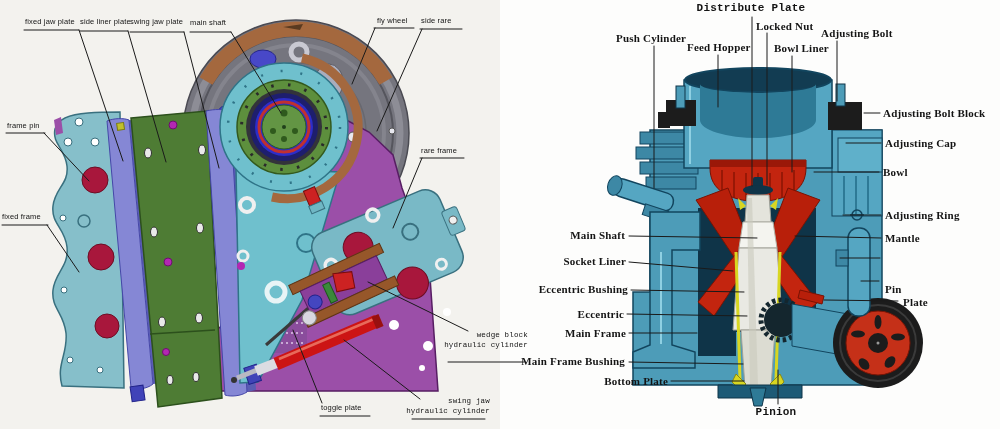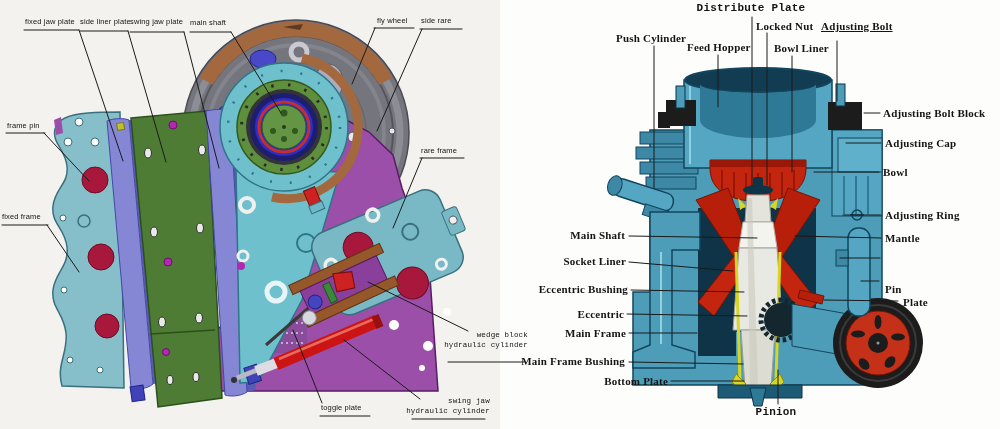--- a/index.html
+++ b/index.html
@@ -350,21 +350,21 @@
       <div class="lbl lbl-sans anchor-left" style="left: 2px; top: 212px;">fixed frame</div>
       <div class="lbl lbl-sans anchor-left" style="left: 421px; top: 146px;">rare frame</div>
       <div class="lbl lbl-sans anchor-center" style="left: 486px; top: 331px;">wedge block
 hydraulic cylinder</div>
       <div class="lbl lbl-sans anchor-left" style="left: 321px; top: 403px;">toggle plate</div>
       <div class="lbl lbl-sans anchor-center" style="left: 448px; top: 397px;">swing jaw
 hydraulic cylinder</div>
       <div class="lbl lbl-serif anchor-center" style="left: 751px; top: 2px;">Distribute Plate</div>
       <div class="lbl lbl-serif anchor-left" style="left: 756px; top: 20px;">Locked Nut</div>
       <div class="lbl lbl-serif anchor-left" style="left: 774px; top: 42px;">Bowl Liner</div>
-      <div class="lbl lbl-serif anchor-left" style="left: 821px; top: 20px; text-decoration: underline;">Adjusting Bolt</div>
+      <div class="lbl lbl-serif anchor-left" style="left: 821px; top: 27px;">Adjusting Bolt</div>
       <div class="lbl lbl-serif anchor-left" style="left: 616px; top: 32px;">Push Cylinder</div>
       <div class="lbl lbl-serif anchor-left" style="left: 687px; top: 41px;">Feed Hopper</div>
       <div class="lbl lbl-serif anchor-left" style="left: 883px; top: 107px;">Adjusting Bolt Block</div>
       <div class="lbl lbl-serif anchor-left" style="left: 885px; top: 137px;">Adjusting Cap</div>
       <div class="lbl lbl-serif anchor-left" style="left: 883px; top: 166px;">Bowl</div>
       <div class="lbl lbl-serif anchor-left" style="left: 885px; top: 209px;">Adjusting Ring</div>
       <div class="lbl lbl-serif anchor-left" style="left: 885px; top: 232px;">Mantle</div>
       <div class="lbl lbl-serif anchor-left" style="left: 885px; top: 255px; margin-top: 28px;">Pin</div>
       <div class="lbl lbl-serif anchor-left" style="left: 903px; top: 296px;">Plate</div>
       <div class="lbl lbl-serif anchor-right" style="left: 625px; top: 229px;">Main Shaft</div>

